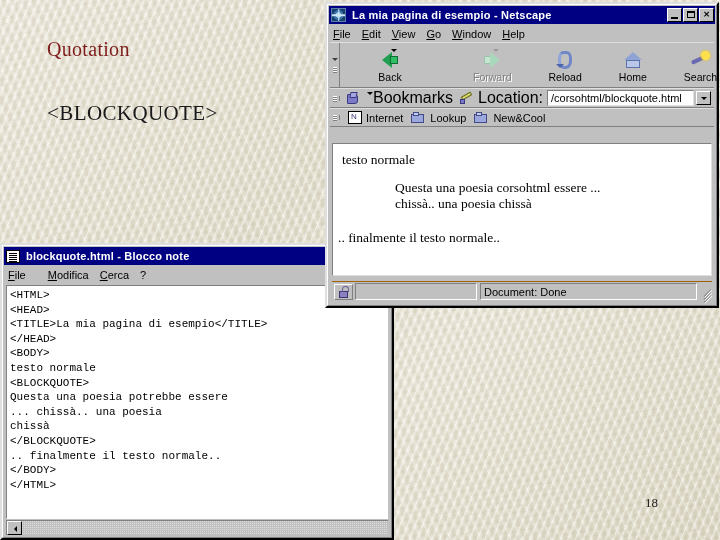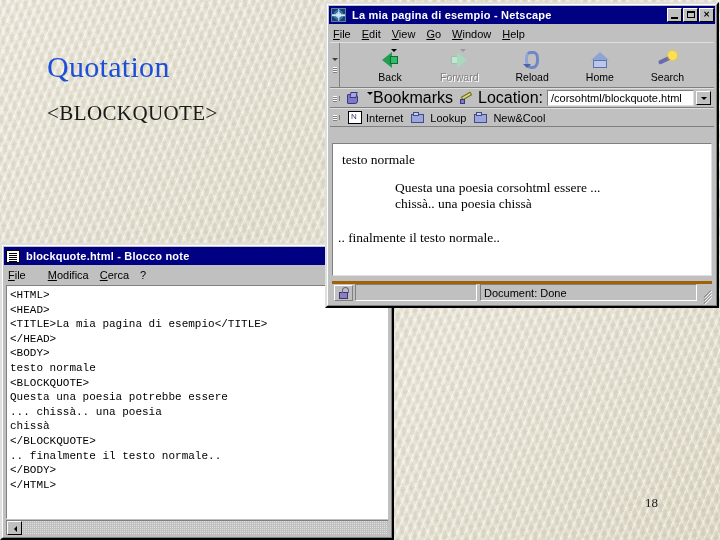--- a/index.html
+++ b/index.html
@@ -13,22 +13,22 @@
     position:absolute;left:0;top:0;width:720px;height:540px;
     background-color:#e6e2d1;
     background-image:
       repeating-linear-gradient(112deg, rgba(255,255,255,0.55) 0px, rgba(255,255,255,0.0) 2px, rgba(168,160,134,0.16) 4px, rgba(255,255,255,0.0) 7px),
       repeating-linear-gradient(64deg, rgba(255,255,255,0.40) 0px, rgba(255,255,255,0) 3px, rgba(160,152,126,0.13) 5px, rgba(255,255,255,0) 9px),
       repeating-linear-gradient(170deg, rgba(190,183,157,0.10) 0px, rgba(255,255,255,0.16) 3px, rgba(255,255,255,0) 6px),
       linear-gradient(135deg,#eeeade 0%,#e3dfcd 38%,#ece8da 62%,#ddd8c4 100%);
   }
   
   #slide-title{
-    position:absolute;left:47px;top:50px;
-    font-family:"Liberation Serif",serif;font-size:30px;color:#1d4ed8;
+    position:absolute;left:47px;top:38px;
+    font-family:"Liberation Serif",serif;font-size:20px;color:#7f1d1d;
     letter-spacing:0.3px;
   }
   #slide-subtitle{
     position:absolute;left:47px;top:101px;
     font-family:"Liberation Serif",serif;font-size:21px;color:#1a1a1a;
     letter-spacing:0.4px;
   }
   #footer-text{
     position:absolute;left:311px;top:495px;
     font-family:"Liberation Serif",serif;font-size:13px;color:#222;
@@ -142,21 +142,21 @@
   }
   .grip i{display:block;width:4px;height:1px;background:#fff;box-shadow:0 1px 0 #808080;}
   .grip .gt{width:0;height:0;border:3px solid transparent;border-top-color:#404040;margin-bottom:2px;}
 
   #ns-toolbar{height:46px;gap:37px;}
   .tbtn{
     width:50px;display:flex;flex-direction:column;align-items:center;justify-content:center;
     font-size:10.5px;color:#000;font-family:"Liberation Sans",sans-serif;
     position:relative;
   }
-  .tbtn.disabled{color:#808080;text-shadow:1px 1px 0 #fff;}
+  .tbtn.disabled{color:#808080;text-shadow:1px 1px 0 #fff;margin-left:33px;}
   .ticon{width:26px;height:24px;position:relative;margin-bottom:-1px;}
   .tarrow{position:absolute;right:6px;top:1px;width:0;height:0;
     border:3px solid transparent;border-top-color:#000;}
   .tbtn.disabled .tarrow{border-top-color:#9a9a9a;}
 
   
   .g-back{position:absolute;left:5px;top:4px;width:0;height:0;
     border-top:8px solid transparent;border-bottom:8px solid transparent;border-right:10px solid #1f9f4f;}
   .g-back2{position:absolute;left:13px;top:8px;width:8px;height:8px;background:#2fbe63;
     border:1px solid #0d6b33;box-sizing:border-box;}
@@ -237,21 +237,21 @@
     box-sizing:border-box;overflow:hidden;
     font-family:"Liberation Serif",serif;font-size:13.5px;color:#000;
   }
   #ns-content .para{margin:8px 0 0 9px;}
   #ns-content .bq{margin:12px 0 0 62px;line-height:16px;}
   #ns-content .last{margin:18px 0 0 5px;}
 
   #ns-status{
     position:absolute;left:5px;right:5px;bottom:5px;height:20px;
     display:flex;align-items:center;
-    border-top:3px solid #a16207;box-sizing:border-box;
+    border-top:1px solid #a16207;box-sizing:border-box;
   }
   .lock-icon{
     width:19px;height:16px;position:relative;flex:0 0 auto;margin:0 2px;
     background:#c0c0c0;
     border-top:1px solid #fff;border-left:1px solid #fff;
     border-right:1px solid #808080;border-bottom:1px solid #808080;
     box-sizing:border-box;
   }
   .lock-icon::before{content:"";position:absolute;left:4px;top:6px;width:9px;height:7px;
     background:#8a7fc0;border:1px solid #3a3470;box-sizing:border-box;}

